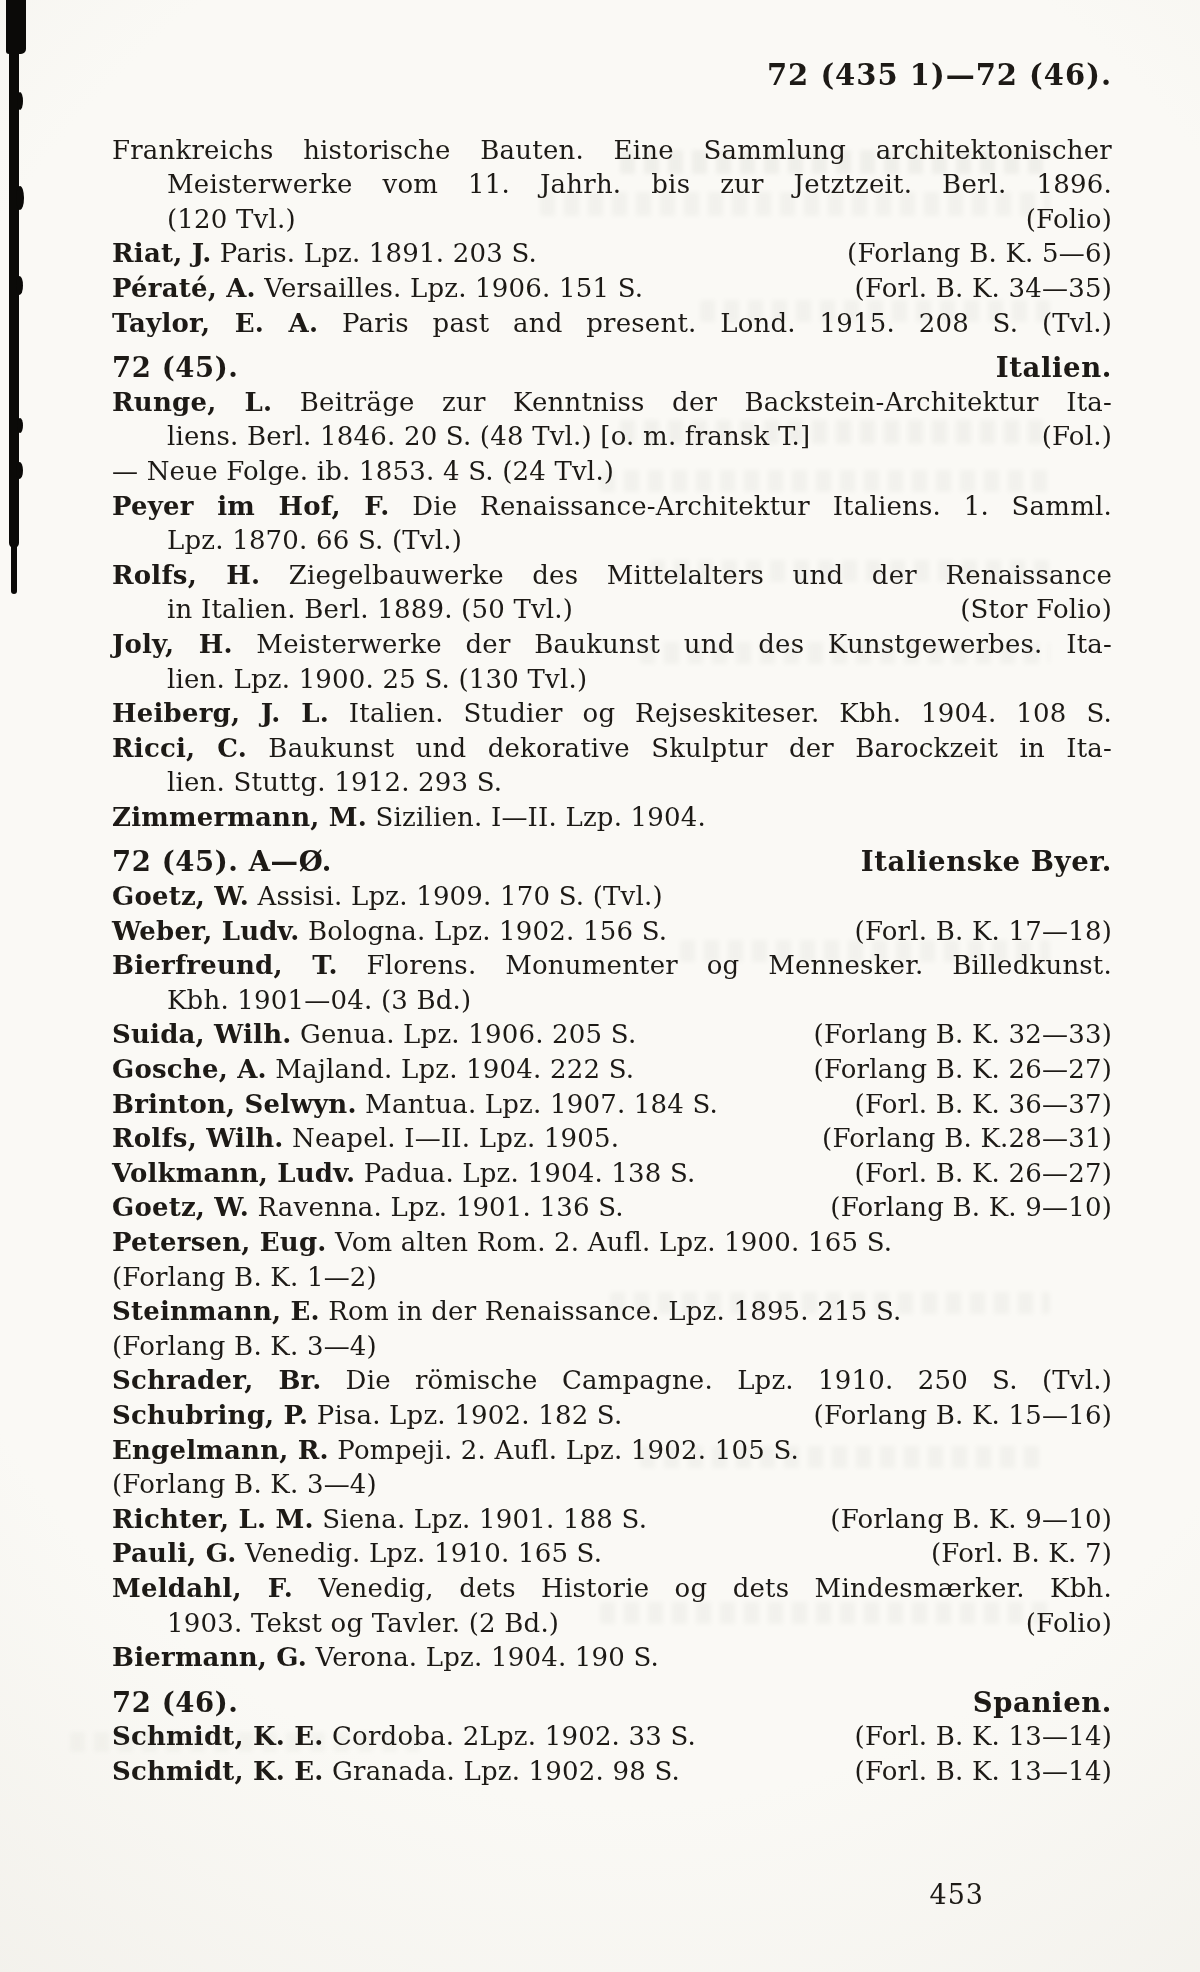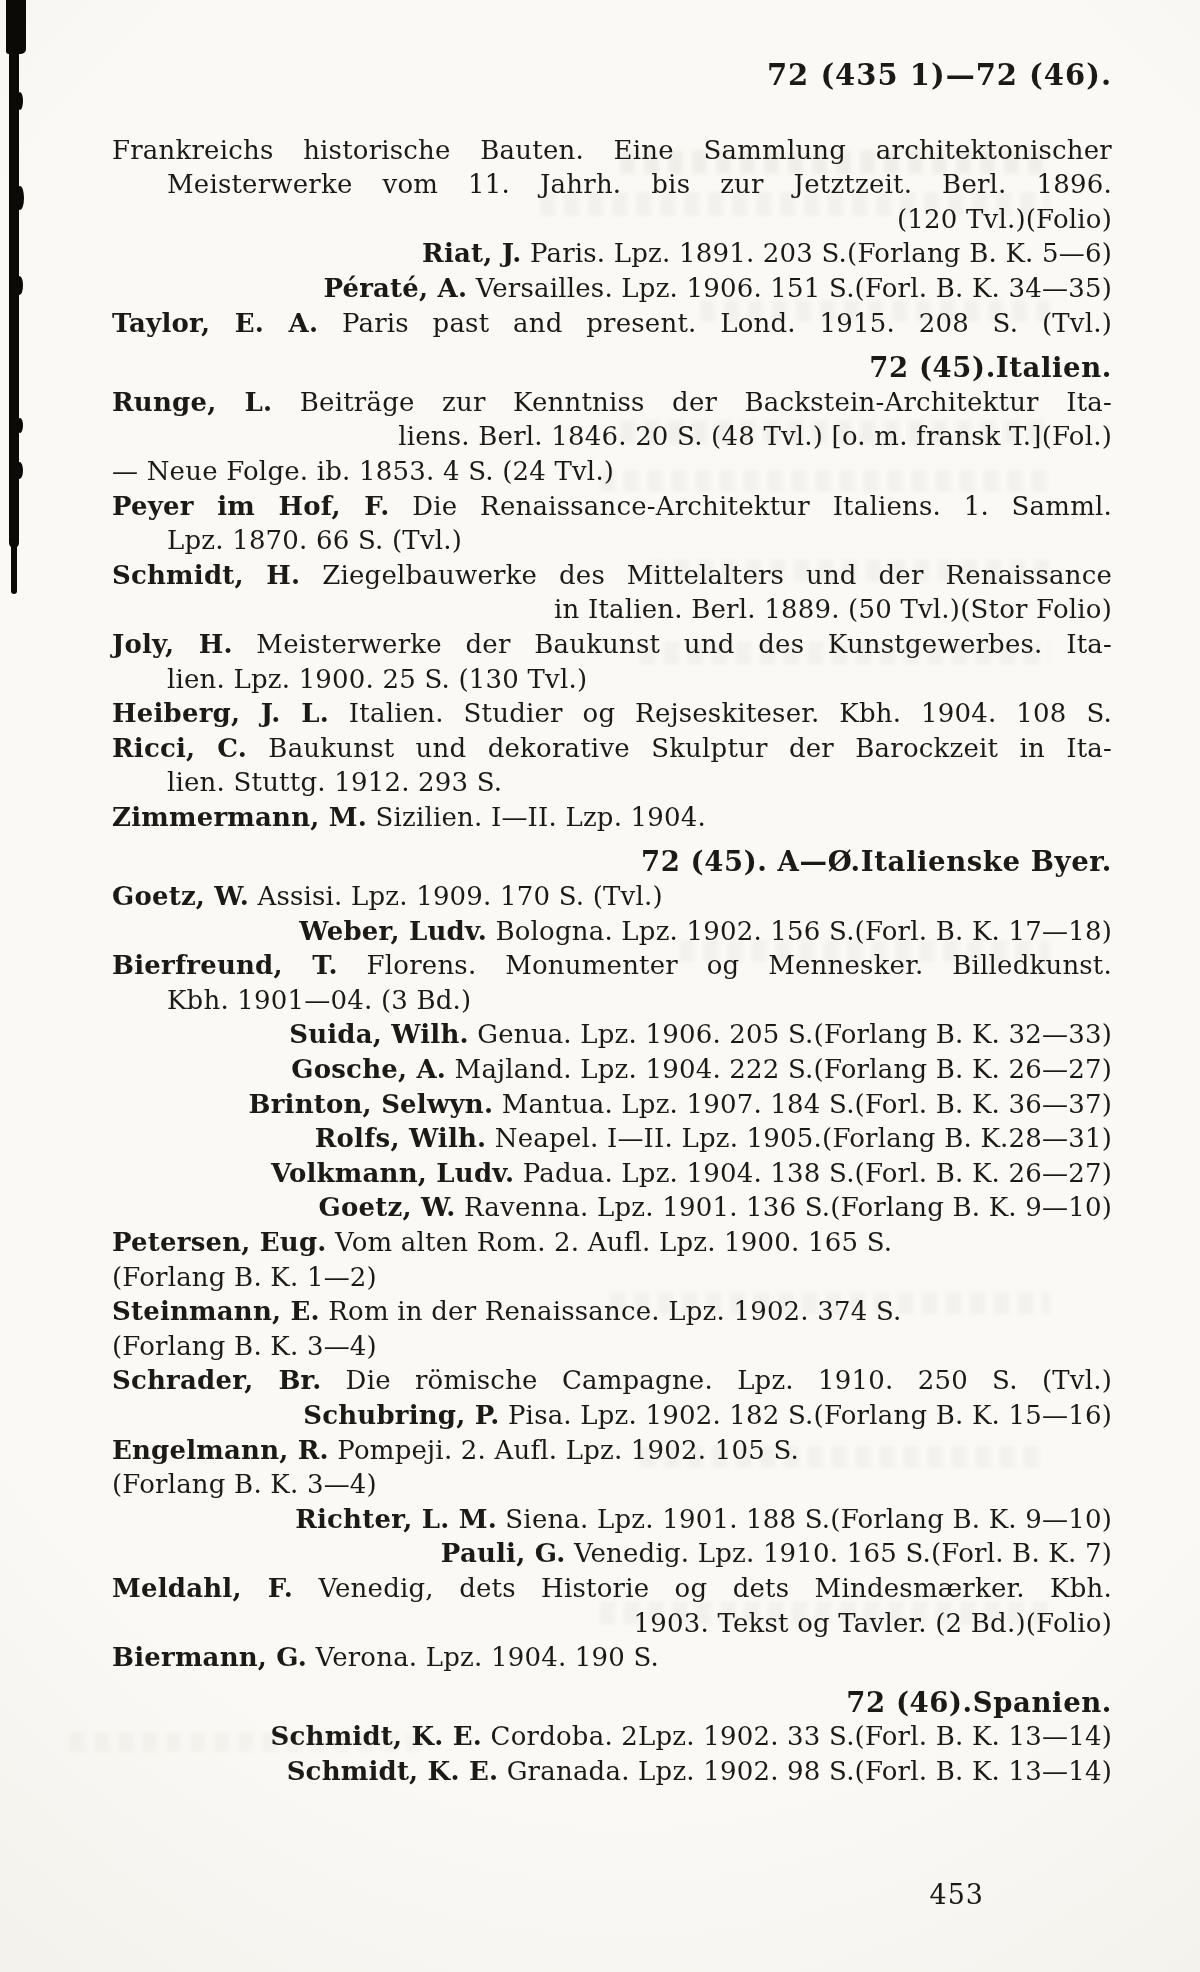--- a/index.html
+++ b/index.html
@@ -31,21 +31,21 @@
     font-size: 29px;
     letter-spacing: 1px;
   }
   .entry-list { display: block; }
   .entry-list > .line:first-child { margin-top: 40px; }
 
   .line { min-height: 34.6px; }
   .line .b { font-weight: bold; }
   .line.indent { padding-left: 55px; }
   .line.full { text-align: justify; text-align-last: justify; }
-  .line.split { display: flex; justify-content: flex-end; white-space: nowrap; }
+  .line.split { display: flex; justify-content: space-between; white-space: nowrap; }
   .line.rightonly { display: flex; }
   .line.section { margin-top: 10px; font-size: 27.5px; letter-spacing: 0.6px; }
   .line.section .b { font-weight: bold; }
   .seg-group { display: inline; }
 
   .page-number {
     position: absolute;
     left: 64px; top: 1879px;
     width: 920px;
     text-align: right;
@@ -141,21 +141,21 @@
           <span class="right-seg b">Italien.</span>
         </div>
         <div class="line full"><span class="seg-group"><span class="b">Runge, L.</span><span> Beiträge zur Kenntniss der Backstein-Architektur Ita-</span></span></div>
         <div class="line split indent">
           <span class="seg-group"><span>liens. Berl. 1846. 20 S. (48 Tvl.) [o. m. fransk T.]</span></span>
           <span class="right-seg">(Fol.)</span>
         </div>
         <div class="line left"><span class="seg-group"><span>— Neue Folge. ib. 1853. 4 S. (24 Tvl.)</span></span></div>
         <div class="line full"><span class="seg-group"><span class="b">Peyer im Hof, F.</span><span> Die Renaissance-Architektur Italiens. 1. Samml.</span></span></div>
         <div class="line left indent"><span class="seg-group"><span>Lpz. 1870. 66 S. (Tvl.)</span></span></div>
-        <div class="line full"><span class="seg-group"><span class="b">Schmidt, H.</span><span> Ziegelbauwerke des Mittelalters und der Renaissance</span></span></div>
+        <div class="line full"><span class="seg-group"><span class="b">Rolfs, H.</span><span> Ziegelbauwerke des Mittelalters und der Renaissance</span></span></div>
         <div class="line split indent">
           <span class="seg-group"><span>in Italien. Berl. 1889. (50 Tvl.)</span></span>
           <span class="right-seg">(Stor Folio)</span>
         </div>
         <div class="line full"><span class="seg-group"><span class="b">Joly, H.</span><span> Meisterwerke der Baukunst und des Kunstgewerbes. Ita-</span></span></div>
         <div class="line left indent"><span class="seg-group"><span>lien. Lpz. 1900. 25 S. (130 Tvl.)</span></span></div>
         <div class="line full"><span class="seg-group"><span class="b">Heiberg, J. L.</span><span> Italien. Studier og Rejseskiteser. Kbh. 1904. 108 S.</span></span></div>
         <div class="line full"><span class="seg-group"><span class="b">Ricci, C.</span><span> Baukunst und dekorative Skulptur der Barockzeit in Ita-</span></span></div>
         <div class="line left indent"><span class="seg-group"><span>lien. Stuttg. 1912. 293 S.</span></span></div>
         <div class="line left"><span class="seg-group"><span class="b">Zimmermann, M.</span><span> Sizilien. I—II. Lzp. 1904.</span></span></div>
@@ -191,21 +191,21 @@
           <span class="right-seg">(Forl. B. K. 26—27)</span>
         </div>
         <div class="line split">
           <span class="seg-group"><span class="b">Goetz, W.</span><span> Ravenna. Lpz. 1901. 136 S.</span></span>
           <span class="right-seg">(Forlang B. K. 9—10)</span>
         </div>
         <div class="line left"><span class="seg-group"><span class="b">Petersen, Eug.</span><span> Vom alten Rom. 2. Aufl. Lpz. 1900. 165 S.</span></span></div>
         <div class="line rightonly">
           <span class="right-seg">(Forlang B. K. 1—2)</span>
         </div>
-        <div class="line left"><span class="seg-group"><span class="b">Steinmann, E.</span><span> Rom in der Renaissance. Lpz. 1902. 374 S.</span></span></div>
+        <div class="line left"><span class="seg-group"><span class="b">Steinmann, E.</span><span> Rom in der Renaissance. Lpz. 1895. 215 S.</span></span></div>
         <div class="line rightonly">
           <span class="right-seg">(Forlang B. K. 3—4)</span>
         </div>
         <div class="line full"><span class="seg-group"><span class="b">Schrader, Br.</span><span> Die römische Campagne. Lpz. 1910. 250 S. (Tvl.)</span></span></div>
         <div class="line split">
           <span class="seg-group"><span class="b">Schubring, P.</span><span> Pisa. Lpz. 1902. 182 S.</span></span>
           <span class="right-seg">(Forlang B. K. 15—16)</span>
         </div>
         <div class="line left"><span class="seg-group"><span class="b">Engelmann, R.</span><span> Pompeji. 2. Aufl. Lpz. 1902. 105 S.</span></span></div>
         <div class="line rightonly">

